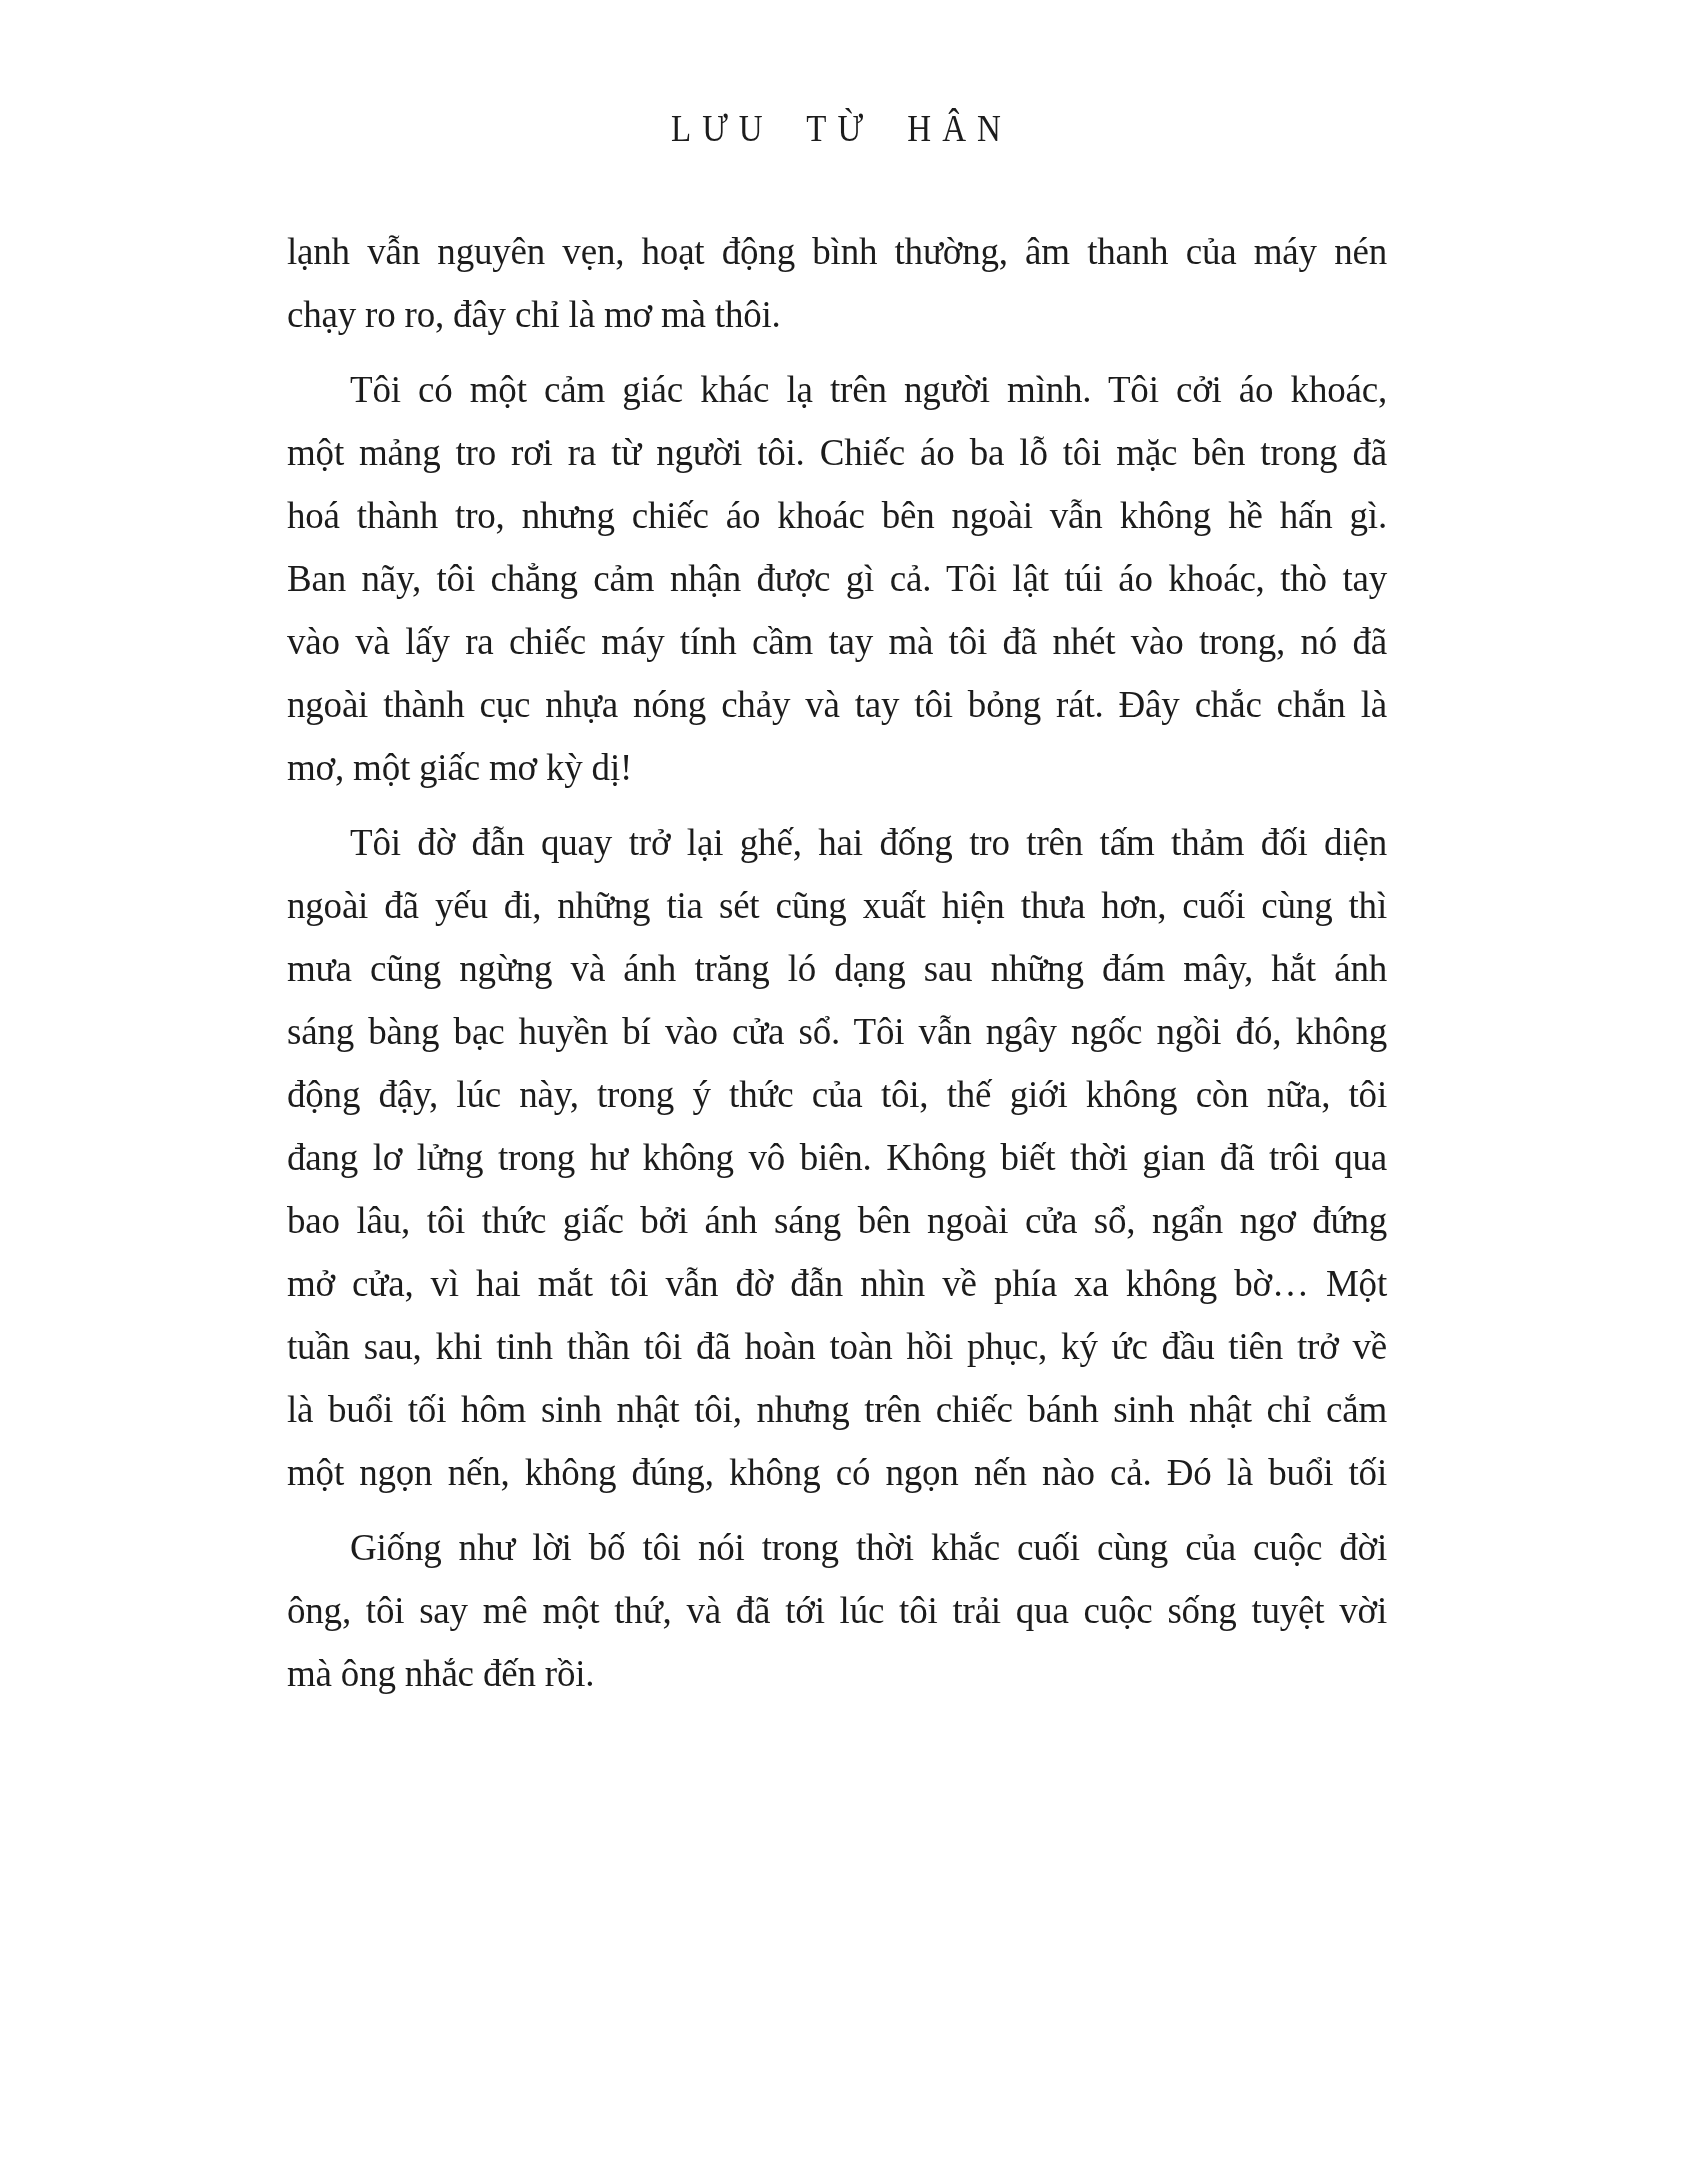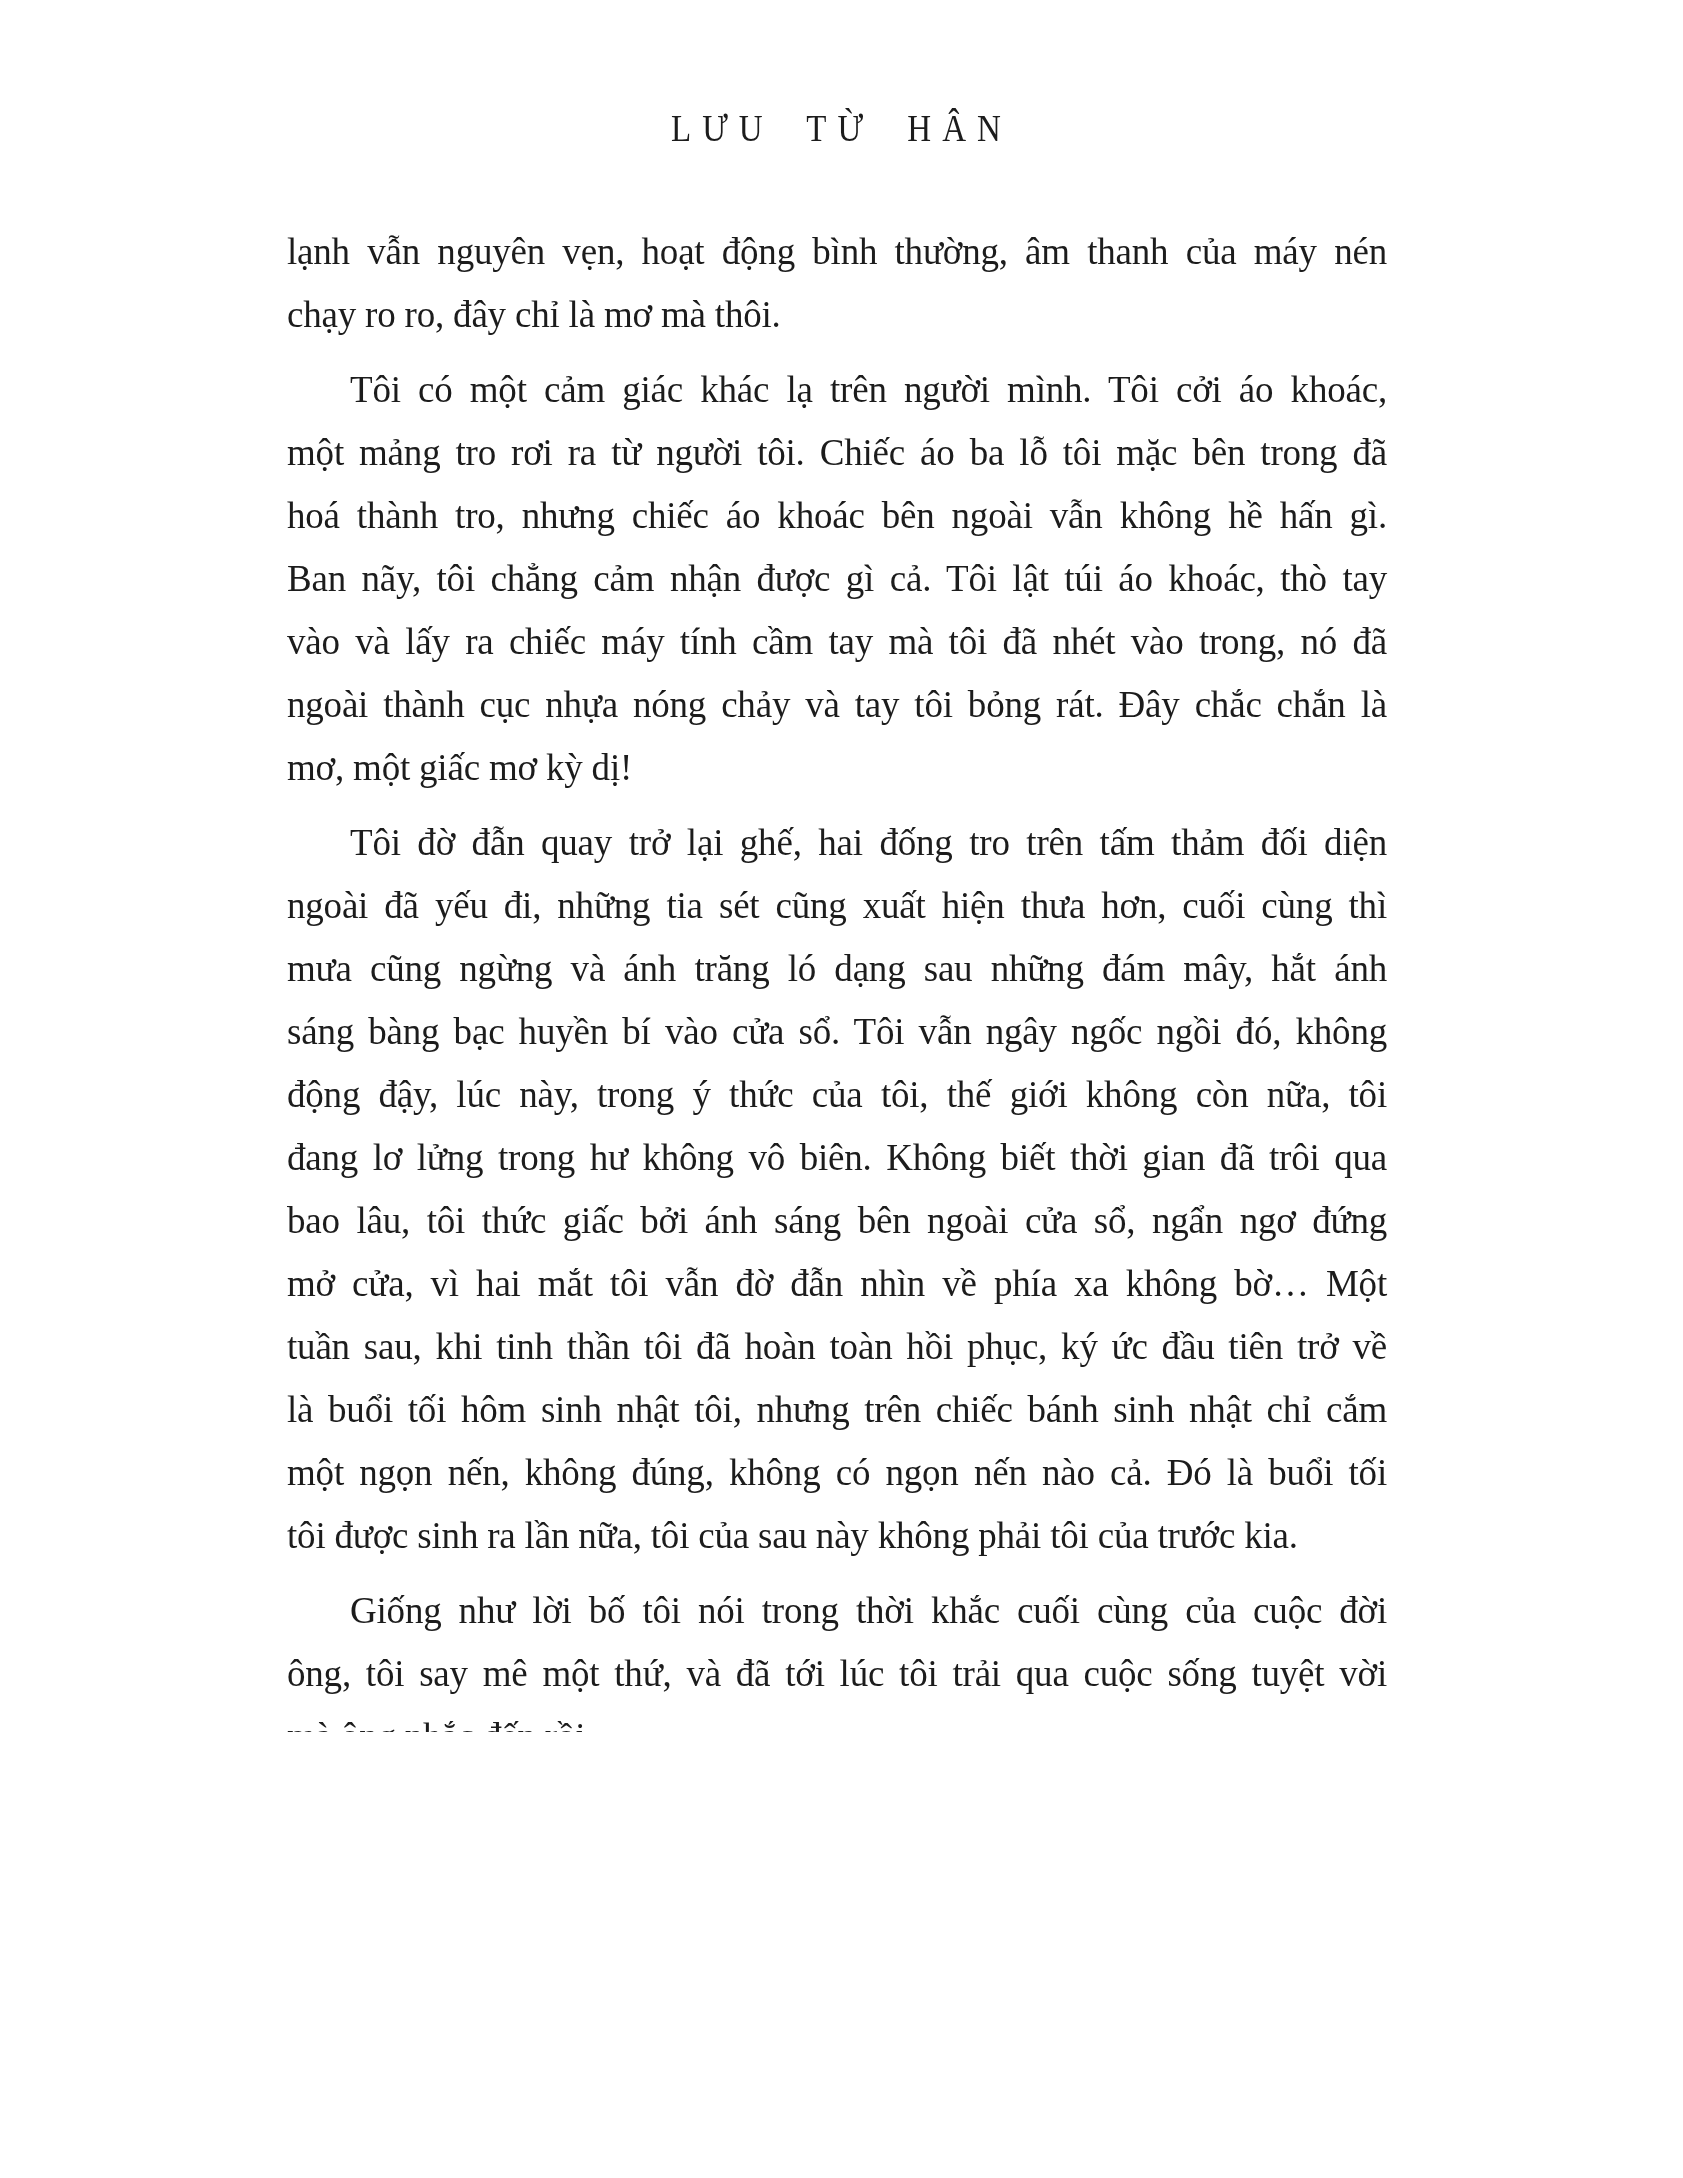--- a/index.html
+++ b/index.html
@@ -89,21 +89,20 @@
         <div class="line">ngoài đã yếu đi, những tia sét cũng xuất hiện thưa hơn, cuối cùng thì</div>
         <div class="line">mưa cũng ngừng và ánh trăng ló dạng sau những đám mây, hắt ánh</div>
         <div class="line">sáng bàng bạc huyền bí vào cửa sổ. Tôi vẫn ngây ngốc ngồi đó, không</div>
         <div class="line">động đậy, lúc này, trong ý thức của tôi, thế giới không còn nữa, tôi</div>
         <div class="line">đang lơ lửng trong hư không vô biên. Không biết thời gian đã trôi qua</div>
         <div class="line">bao lâu, tôi thức giấc bởi ánh sáng bên ngoài cửa sổ, ngẩn ngơ đứng</div>
         <div class="line">mở cửa, vì hai mắt tôi vẫn đờ đẫn nhìn về phía xa không bờ… Một</div>
         <div class="line">tuần sau, khi tinh thần tôi đã hoàn toàn hồi phục, ký ức đầu tiên trở về</div>
         <div class="line">là buổi tối hôm sinh nhật tôi, nhưng trên chiếc bánh sinh nhật chỉ cắm</div>
         <div class="line">một ngọn nến, không đúng, không có ngọn nến nào cả. Đó là buổi tối</div>
-        <div class="line last">tôi được sinh ra lần nữa, tôi của sau này không phải tôi của trước kia.</div>
       </div>
       <div class="paragraph">
         <div class="line indent">Giống như lời bố tôi nói trong thời khắc cuối cùng của cuộc đời</div>
         <div class="line">ông, tôi say mê một thứ, và đã tới lúc tôi trải qua cuộc sống tuyệt vời</div>
         <div class="line last">mà ông nhắc đến rồi.</div>
       </div>
     </div>
 
   <div class="folio">15</div>
 </div>

